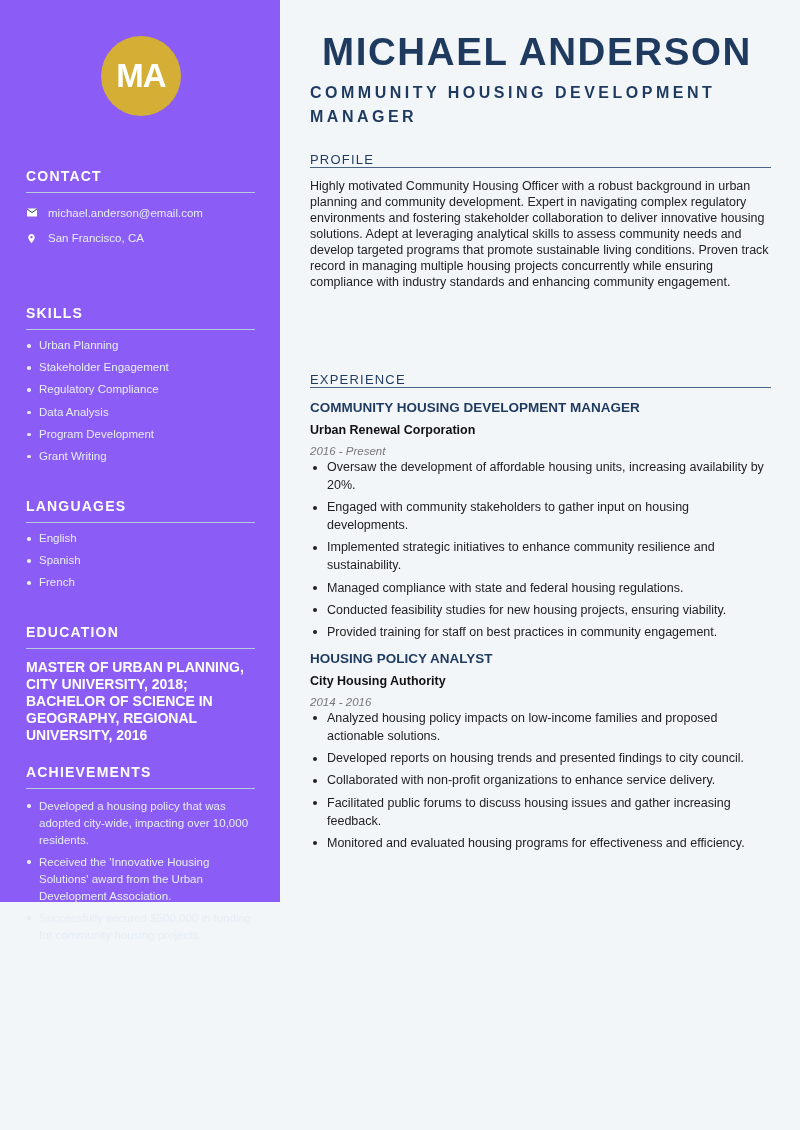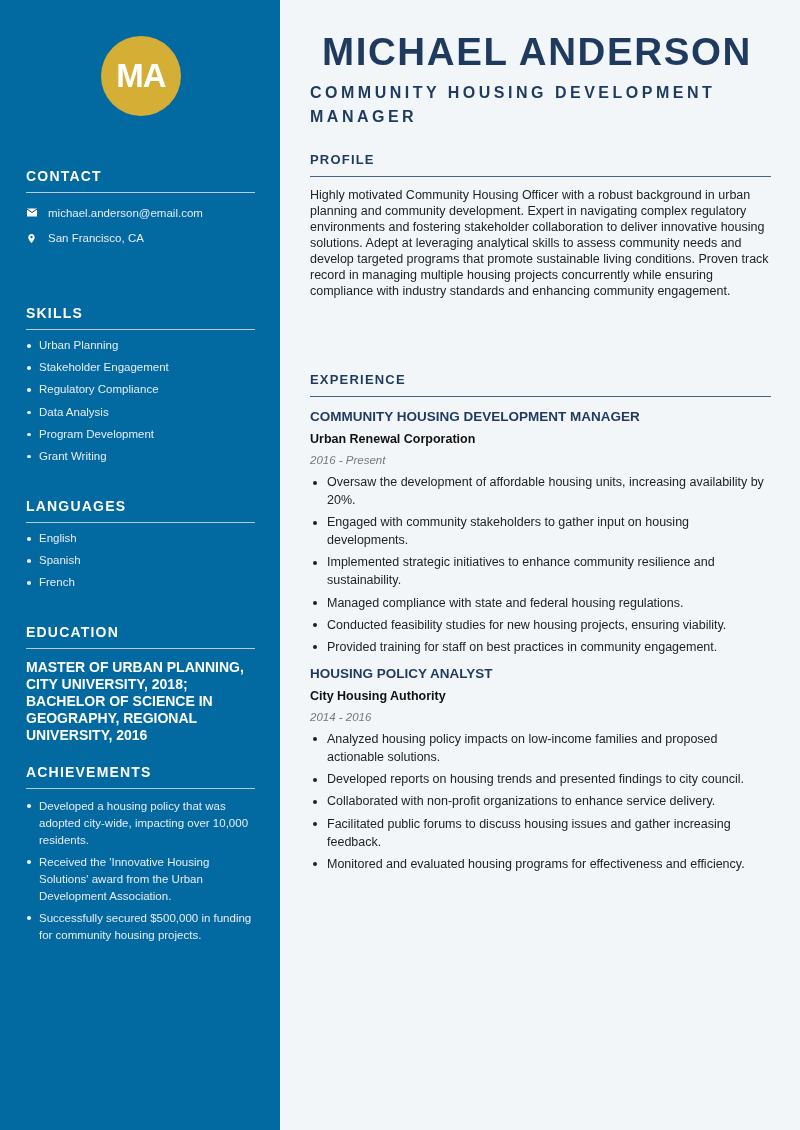--- a/index.html
+++ b/index.html
@@ -1,38 +1,38 @@
 <!DOCTYPE html>
 <html><head>
 <meta charset="utf-8">
 <style>
   * { box-sizing: border-box; margin: 0; padding: 0; }
   html, body { width: 800px; height: 1130px; }
   body { font-family: "Liberation Sans", "DejaVu Sans", sans-serif; background: #f3f6f9; position: relative; overflow: hidden; }
-  .sidebar { position: absolute; left: 0; top: 0; width: 280px; height: 1130px; background: #0369a1; color: #e6edf5; }
+  .sidebar { position: absolute; left: 0; top: 0; width: 280px; height: 902px; background: #8b5cf6; color: #e6edf5; }
   .main { position: absolute; left: 280px; top: 0; width: 520px; height: 1130px; background: #f3f6f9; }
   .avatar { position: absolute; left: 101px; top: 36px; width: 80px; height: 80px; border-radius: 50%; background: #d4ae35; color: #fff; font-weight: bold; font-size: 33px; display: flex; align-items: center; justify-content: center; letter-spacing: -1px; }
   .sb-section { position: absolute; left: 26px; width: 229px; }
   .sb-title { font-size: 14px; font-weight: bold; letter-spacing: 1.2px; color: #ffffff; padding-bottom: 8px; border-bottom: 1.5px solid #b8c9de; }
   .contact-row { display: flex; align-items: center; font-size: 11.5px; color: #e6edf5; height: 25.5px; }
   .contact-row .ic { width: 22px; display: inline-flex; align-items: center; }
   .sb-list { list-style: none; margin-top: 8px; }
   .sb-list li { position: relative; padding-left: 13px; font-size: 11.5px; line-height: 15px; margin-bottom: 7.2px; color: #e6edf5; }
   .sb-list li::before { content: ""; position: absolute; left: 1px; top: 6px; width: 3.5px; height: 3.5px; background: #e6edf5; border-radius: 50%; }
   .sb-list.ach li { line-height: 17px; margin-bottom: 5px; }
   .edu-text { font-size: 14px; font-weight: bold; line-height: 17px; color: #ffffff; margin-top: 10px; }
   .name { position: absolute; left: 42px; top: 30px; font-size: 38.5px; font-weight: bold; letter-spacing: 1.6px; color: #1e3a5f; }
   .role { position: absolute; left: 30px; top: 81px; width: 420px; font-size: 16px; letter-spacing: 3.5px; line-height: 24px; color: #1e3a5f; }
   .m-section { position: absolute; left: 30px; width: 461px; }
-  .m-title { font-size: 13px; font-weight: bold; letter-spacing: 1.2px; color: #1e3a5f; padding-bottom: 9px; border-bottom: 1.5px solid #4a6384; }
+  .m-title { font-size: 13px; font-weight: normal; letter-spacing: 1.2px; color: #1e3a5f; border-bottom: 1.5px solid #4a6384; }
   .profile-text { font-size: 12.5px; line-height: 16px; color: #222; margin-top: 10px; }
   .job-title { font-size: 13.5px; font-weight: bold; color: #1e3a5f; margin-top: 12px; }
   .company { font-size: 12.5px; font-weight: bold; color: #111; margin-top: 8px; }
   .dates { font-size: 11.5px; font-style: italic; color: #777; margin-top: 8px; }
-  .bullets { list-style: none; margin-top: 7px; }
+  .bullets { list-style: none; margin-top: 1px; }
   .bullets li { position: relative; padding-left: 17px; font-size: 12.5px; line-height: 18px; color: #222; margin-bottom: 4.2px; }
   .bullets li::before { content: ""; position: absolute; left: 3px; top: 7.5px; width: 4px; height: 4px; background: #222; border-radius: 50%; }
 </style>
 </head>
 <body>
 
 <aside class="sidebar">
   <div class="avatar">MA</div>
 
   <section class="sb-section" style="top:168px;">

